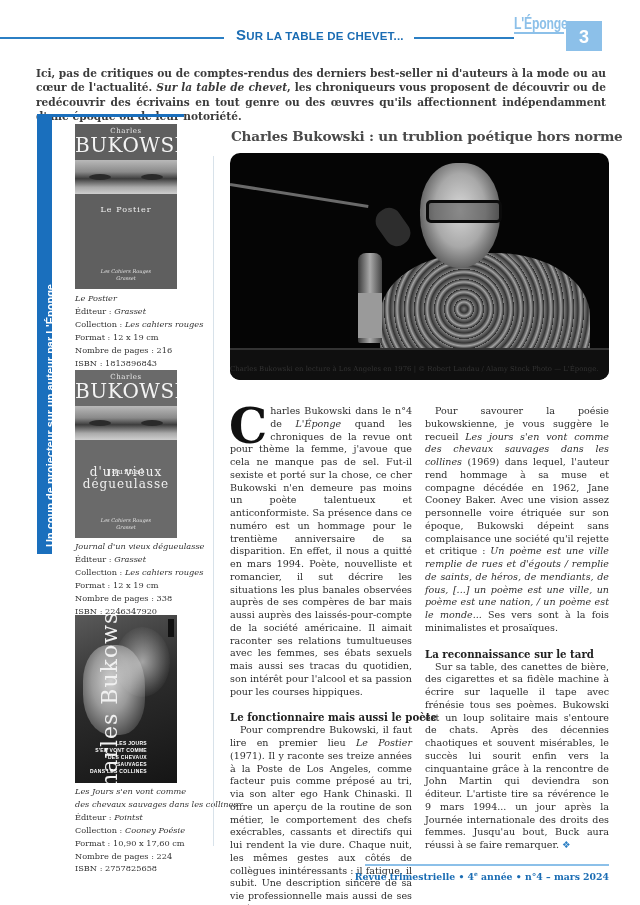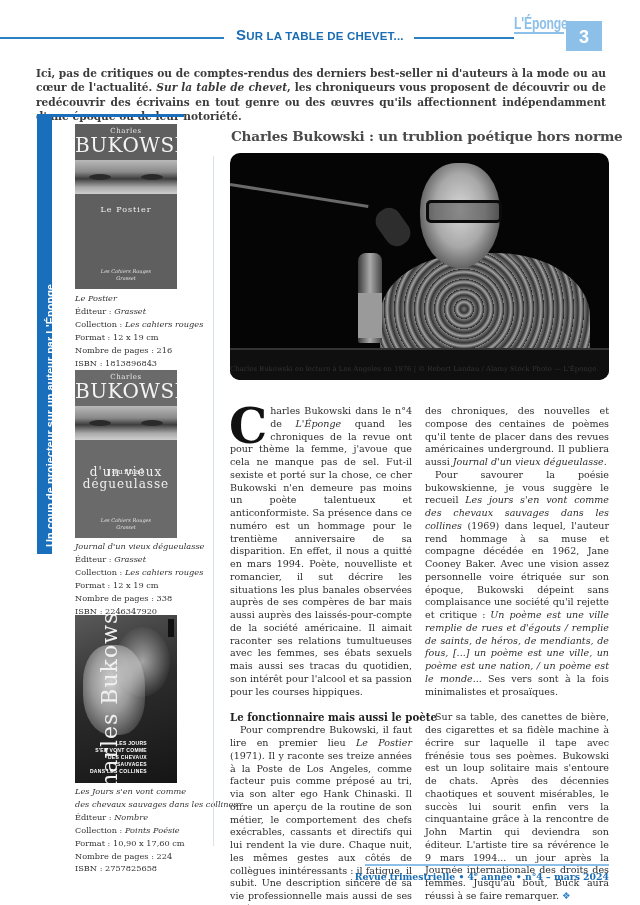--- a/index.html
+++ b/index.html
@@ -159,22 +159,22 @@
   <div class="cv3-title">
     <div>LES JOURS</div>
     <div>S'EN VONT COMME</div>
     <div>DES CHEVAUX SAUVAGES</div>
     <div>DANS LES COLLINES</div>
   </div>
 </div>
 <div class="book-info" style="top:785px;">
   <div><i>Les Jours s'en vont comme</i></div>
   <div><i>des chevaux sauvages dans les collines</i></div>
-  <div><span>Éditeur : </span><i>Nombre</i></div>
-  <div><span>Collection : </span><i>Points Poésie</i></div>
+  <div><span>Éditeur : </span><i>Pointst</i></div>
+  <div><span>Collection : </span><i>Cooney Poésie</i></div>
   <div>Format : 10,90 x 17,60 cm</div>
   <div>Nombre de pages : 224</div>
   <div>ISBN : 2757825658</div>
 </div>
 
 <div class="col-sep"></div>
 
 <div class="art-title">Charles Bukowski : un trublion poétique hors norme</div>
 <div class="photo" title="Charles Bukowski en lecture, micro et bouteille">
   <div class="ph-mic"></div>
@@ -189,21 +189,21 @@
 <div class="caption">Charles Bukowski en lecture à Los Angeles en 1976 | © Robert Landau / Alamy Stock Photo — L'Éponge.</div>
 
 <div class="col colA">
   <p><span class="dropcap">C</span><span>harles Bukowski dans le n°4 de </span><i>L'Éponge</i><span> quand les chroniques de la revue ont pour thème la femme, j'avoue que cela ne manque pas de sel. Fut-il sexiste et porté sur la chose, ce cher Bukowski n'en demeure pas moins un poète talentueux et anticonformiste. Sa présence dans ce numéro est un hommage pour le trentième anniversaire de sa disparition. En effet, il nous a quitté en mars 1994. Poète, nouvelliste et romancier, il sut décrire les situations les plus banales observées auprès de ses compères de bar mais aussi auprès des laissés-pour-compte de la société américaine. Il aimait raconter ses relations tumultueuses avec les femmes, ses ébats sexuels mais aussi ses tracas du quotidien, son intérêt pour l'alcool et sa passion pour les courses hippiques.</span></p>
   <div class="spacer"></div>
   <h3>Le fonctionnaire mais aussi le poète</h3>
   <p class="ind"><span>Pour comprendre Bukowski, il faut lire en premier lieu </span><i>Le Postier</i><span> (1971). Il y raconte ses treize années à la Poste de Los Angeles, comme facteur puis comme préposé au tri, via son alter ego Hank Chinaski. Il offre un aperçu de la routine de son métier, le comportement des chefs exécrables, cassants et directifs qui lui rendent la vie dure. Chaque nuit, les mêmes gestes aux côtés de collègues inintéressants : il fatigue, il subit. Une description sincère de sa vie professionnelle mais aussi de ses excès personnels. Toutefois, pendant cette période, il rédige </span></p>
 </div>
 
 <div class="col colB">
-  <p><span>des chroniques, des nouvelles et compose des centaines de poèmes qu'il tente de placer dans des revues américaines underground. Il publiera aussi </span><span style="font-style:italic">Journal d'un vieux dégueulasse</span><span>.</span></p>
   <p class="ind"><span>Pour savourer la poésie bukowskienne, je vous suggère le recueil </span><i>Les jours s'en vont comme des chevaux sauvages dans les collines</i><span> (1969) dans lequel, l'auteur rend hommage à sa muse et compagne décédée en 1962, Jane Cooney Baker. Avec une vision assez personnelle voire étriquée sur son époque, Bukowski dépeint sans complaisance une société qu'il rejette et critique : </span><i>Un poème est une ville remplie de rues et d'égouts / remplie de saints, de héros, de mendiants, de fous, [...] un poème est une ville, un poème est une nation, / un poème est le monde...</i><span> Ses vers sont à la fois minimalistes et prosaïques.</span></p>
   <div class="spacer"></div>
+  <h3>La reconnaissance sur le tard</h3>
   <p class="ind"><span>Sur sa table, des canettes de bière, des cigarettes et sa fidèle machine à écrire sur laquelle il tape avec frénésie tous ses poèmes. Bukowski est un loup solitaire mais s'entoure de chats. Après des décennies chaotiques et souvent misérables, le succès lui sourit enfin vers la cinquantaine grâce à la rencontre de John Martin qui deviendra son éditeur. L'artiste tire sa révérence le 9 mars 1994... un jour après la Journée internationale des droits des femmes. Jusqu'au bout, Buck aura réussi à se faire remarquer. </span><span class="end-mark">❖</span></p>
 
 </div>
 
 <div class="footer-line"></div>
 <div class="footer"><span>Revue trimestrielle • 4</span><sup>e</sup><span> année • n°4 – mars 2024</span></div>
 
 </body></html>

